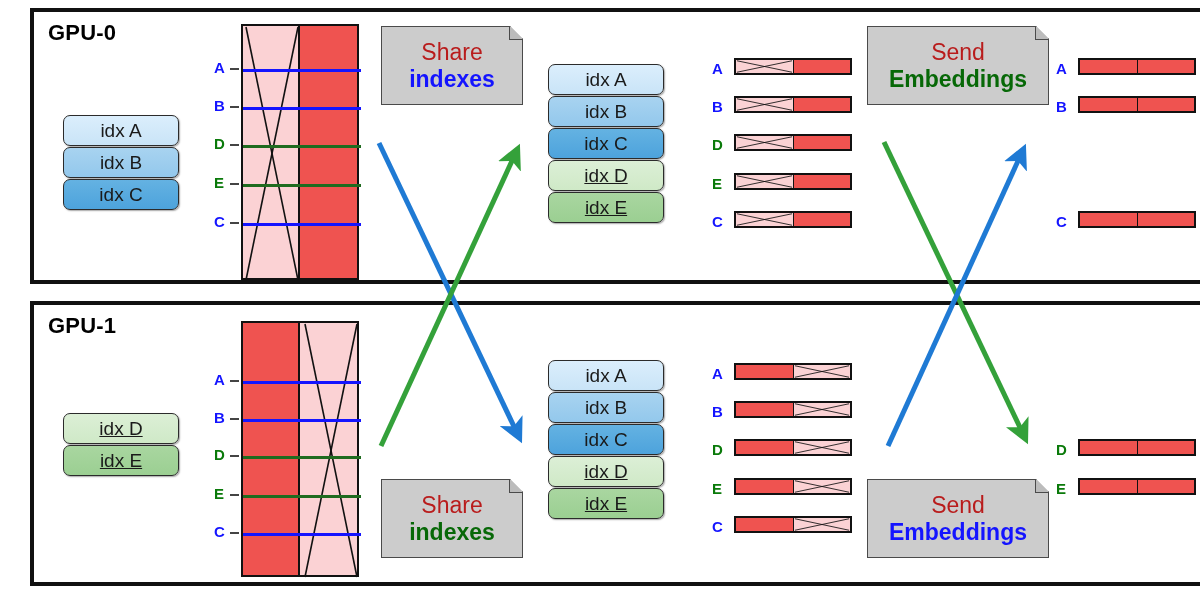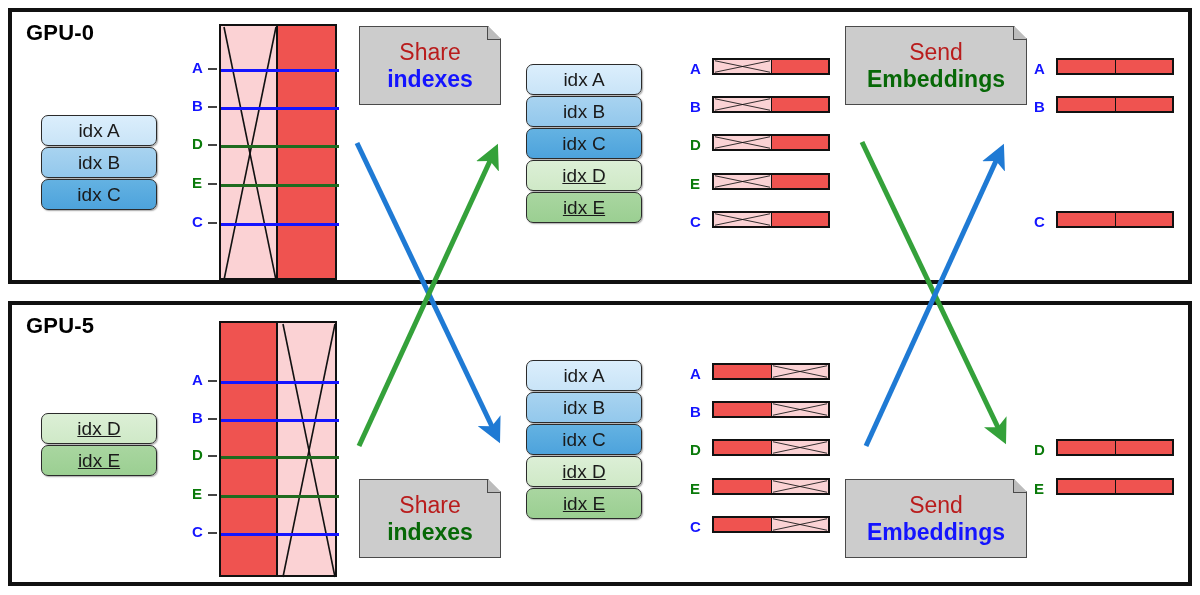--- a/index.html
+++ b/index.html
@@ -1,18 +1,18 @@
 <!DOCTYPE html>
 <html><head>
 <meta charset="utf-8">
 <style>
   html,body{margin:0;padding:0;background:#ffffff;}
   body{width:1200px;height:595px;overflow:hidden;
        font-family:"Liberation Sans", sans-serif;}
-  #stage{position:relative;width:1064px;height:595px;background:#fff;}
+  #stage{position:relative;width:1064px;height:595px;background:#fff;margin-left:22px;}
 
   
   .gpu-panel{position:absolute;background:#ffffff;border:4px solid #111111;box-sizing:border-box;}
   #panel-gpu0{left:8px;  top:8px;  width:1184px;height:276px;}
   #panel-gpu1{left:8px;  top:301px;width:1184px;height:285px;}
   .panel-title{position:absolute;left:14px;top:8px;font-size:22px;font-weight:bold;color:#000;
                letter-spacing:0.2px;}
 
   
   .pill{position:absolute;box-sizing:border-box;border:1.5px solid #2b2b2b;border-radius:7px;
@@ -197,21 +197,21 @@
       <div class="seg sred div-l"></div>
     </div>
     <div class="elbl blue" style="left:1022px;top:201px;color:#1414ff;">C</div>
     <div class="ebar" style="left:1044px;top:199px;width:118px;height:17px;">
       <div class="seg sred"></div>
       <div class="seg sred div-l"></div>
     </div>
   </div>
 
   <div class="gpu-panel" id="panel-gpu1">
-    <div class="panel-title">GPU-5</div>
+    <div class="panel-title">GPU-1</div>
 
     <div class="pill gr1" style="left:29px;top:108px;width:116px;height:31px;">
         <span>idx D</span>
       </div>
     <div class="pill gr2" style="left:29px;top:140px;width:116px;height:31px;">
         <span>idx E</span>
       </div>
 
     <div class="tbl" style="left:207px;top:16px;width:118px;height:256px;">
       <div class="half left c-red"></div>

